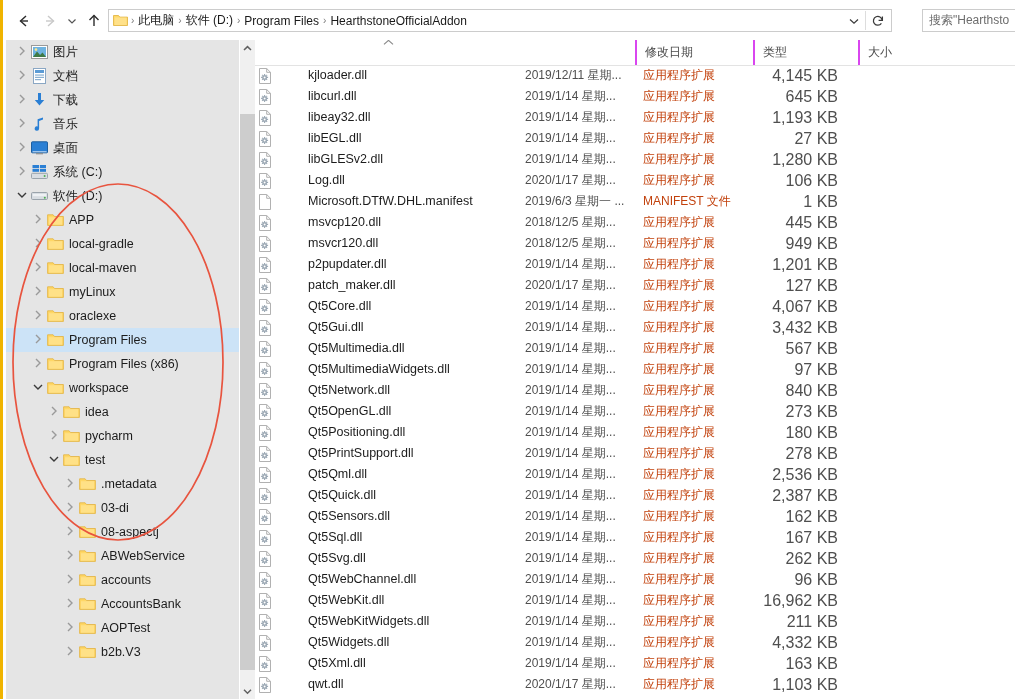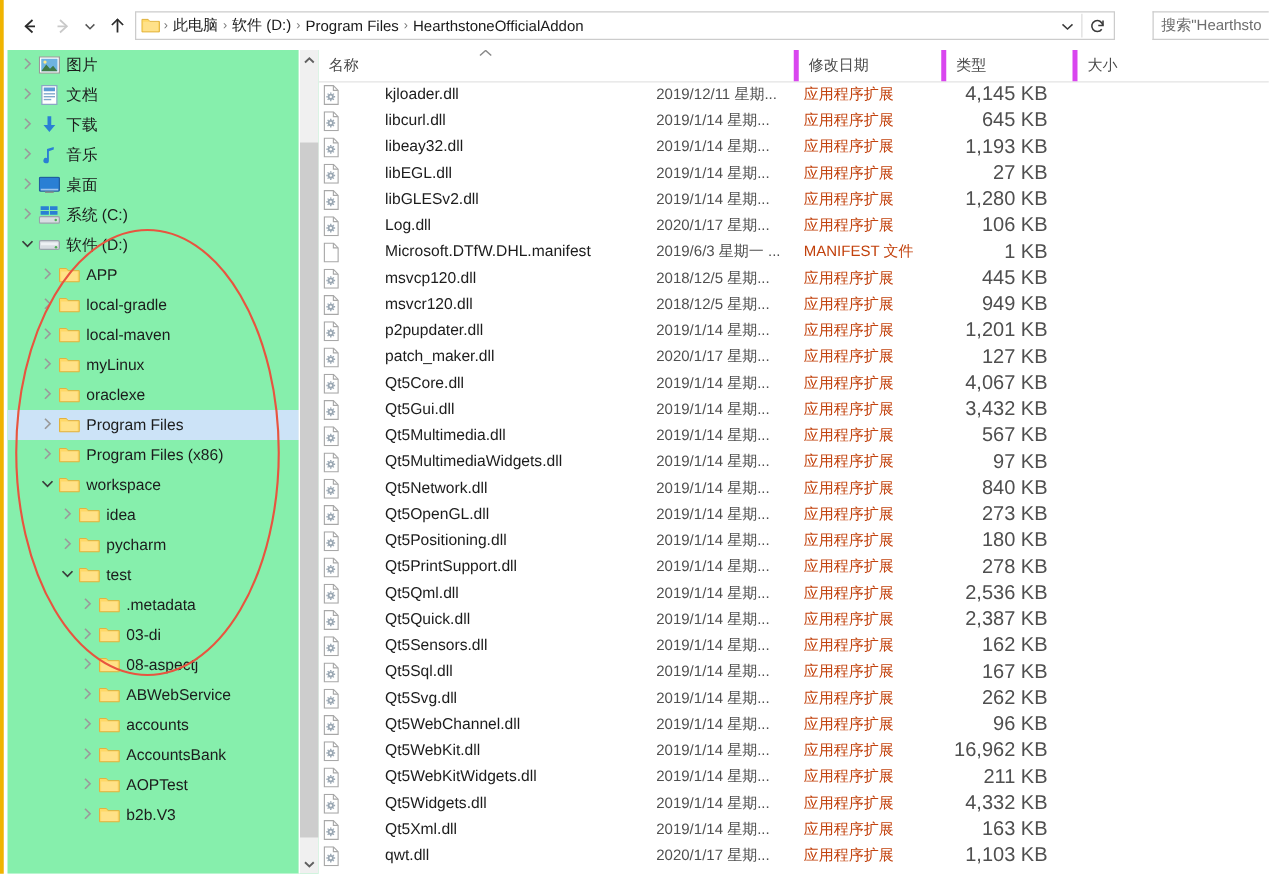--- a/index.html
+++ b/index.html
@@ -123,21 +123,21 @@
     color: #6d6d6d;
     white-space: nowrap;
   }
 
   
   #sidebar {
     position: absolute;
     left: 3px; top: 40px;
     width: 249px;
     height: 659px;
-    background: #86efac;
+    background: #e5e5e5;
     overflow: hidden;
   }
   #tree {
     position: absolute;
     left: 0; top: 0;
     width: 234px;
   }
   .tree-row {
     position: relative;
     height: 24px;
@@ -212,21 +212,21 @@
   .col-h {
     position: absolute;
     top: 0;
     height: 25px;
     line-height: 25px;
     font-size: 12px;
     color: #4a4a4a;
     box-sizing: border-box;
     padding-left: 8px;
   }
-  .col-h.divider { border-left: 4px solid #d946ef; }
+  .col-h.divider { border-left: 2px solid #d946ef; }
   #sort-caret {
     position: absolute;
     left: 128px; top: -2px;
     font-size: 9px;
     color: #8a8a8a;
   }
 
   #rows {
     position: absolute;
     left: 0; top: 25px;
@@ -690,21 +690,20 @@
       <div class="sb-arrow down">
         <svg width="9" height="7" viewBox="0 0 9 7">
           <path d="M1 1.8 L4.5 5.2 L8 1.8" fill="none" stroke="#606060" stroke-width="1.5"></path>
         </svg>
       </div>
     </div>
   </div>
 
   <div id="filepane">
     <div id="col-header">
-      <div class="col-h" style="left:0px;   width:380px;">名称</div>
       <div id="sort-caret">
         <svg width="11" height="7" viewBox="0 0 11 7">
           <path d="M1 5.4 L5.5 1.4 L10 5.4" fill="none" stroke="#8a8a8a" stroke-width="1.2"></path>
         </svg>
       </div>
       <div class="col-h divider" style="left:380px; width:118px;">修改日期</div>
       <div class="col-h divider" style="left:498px; width:105px;">类型</div>
       <div class="col-h divider" style="left:603px; width:100px;">大小</div>
     </div>
 

